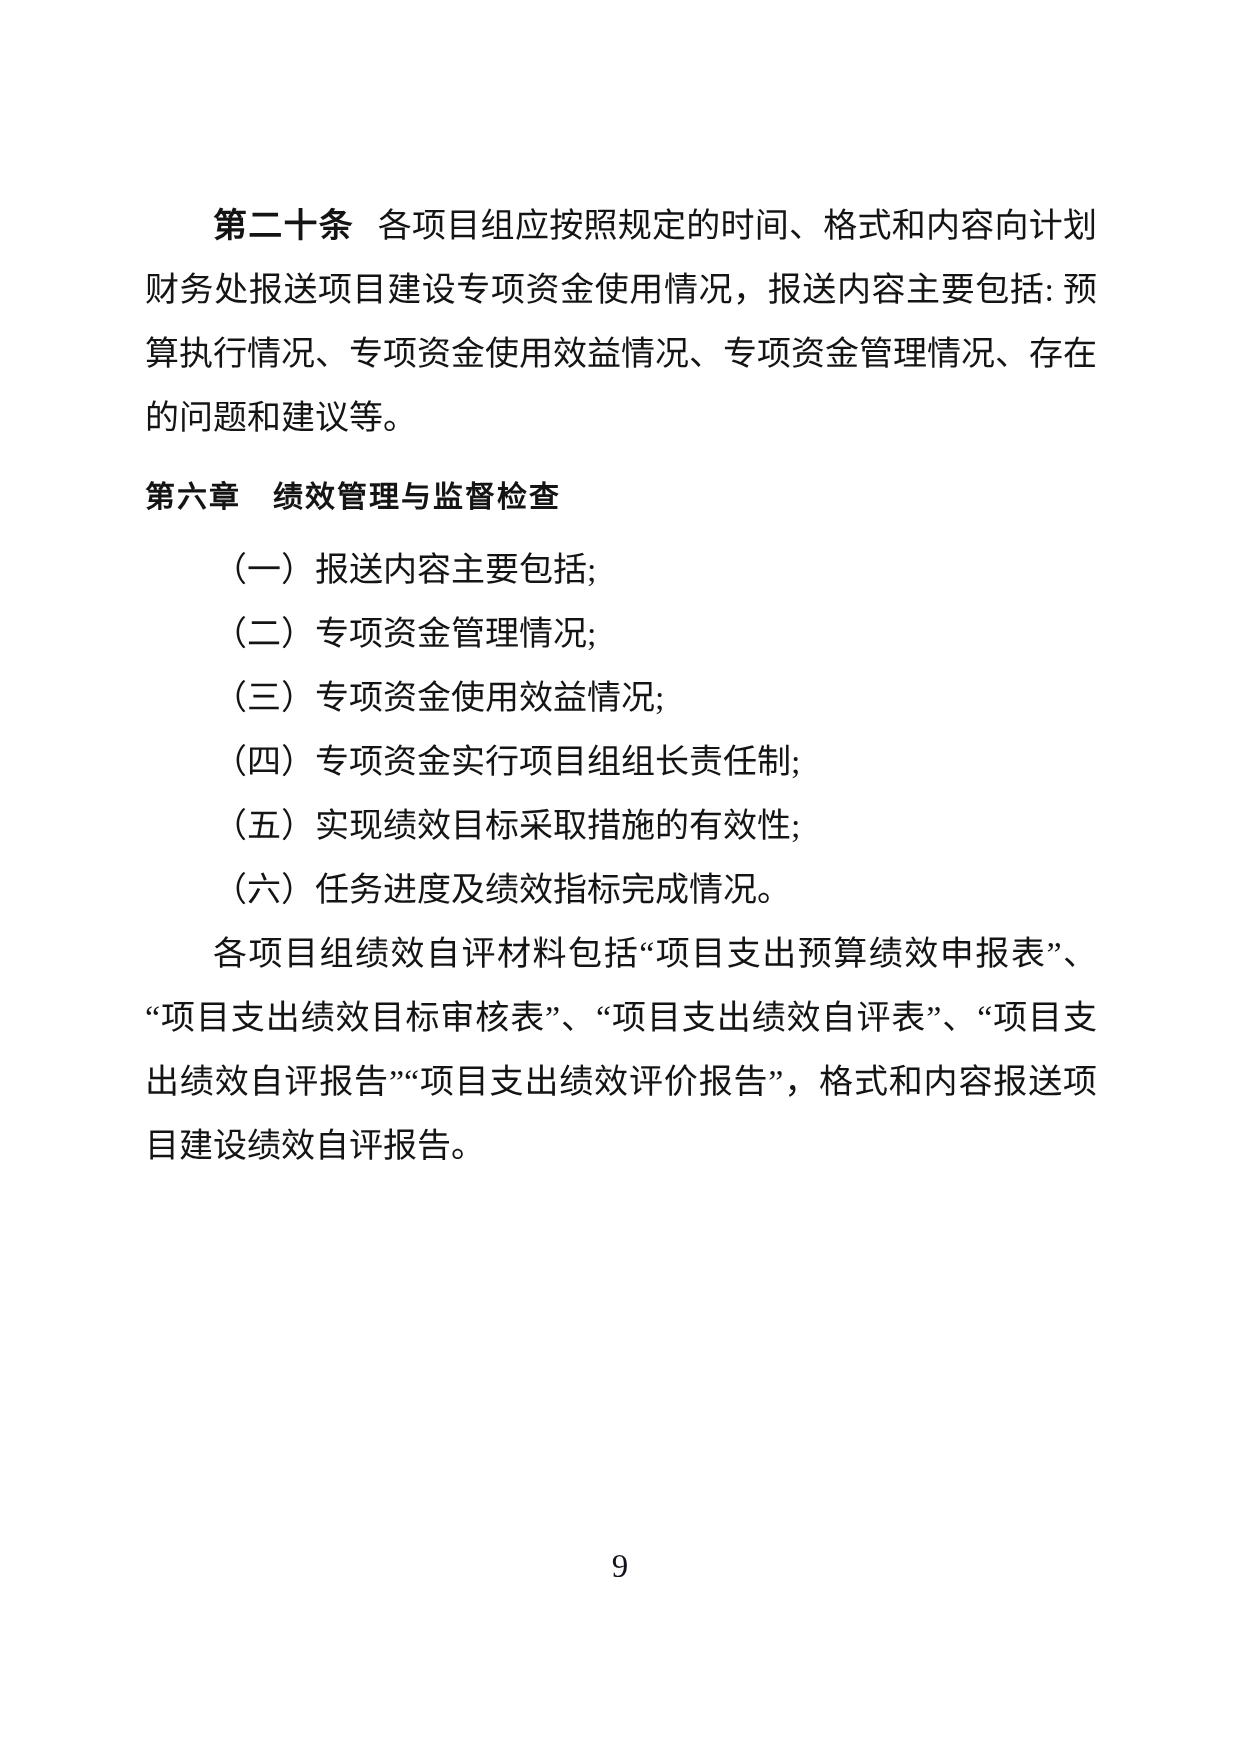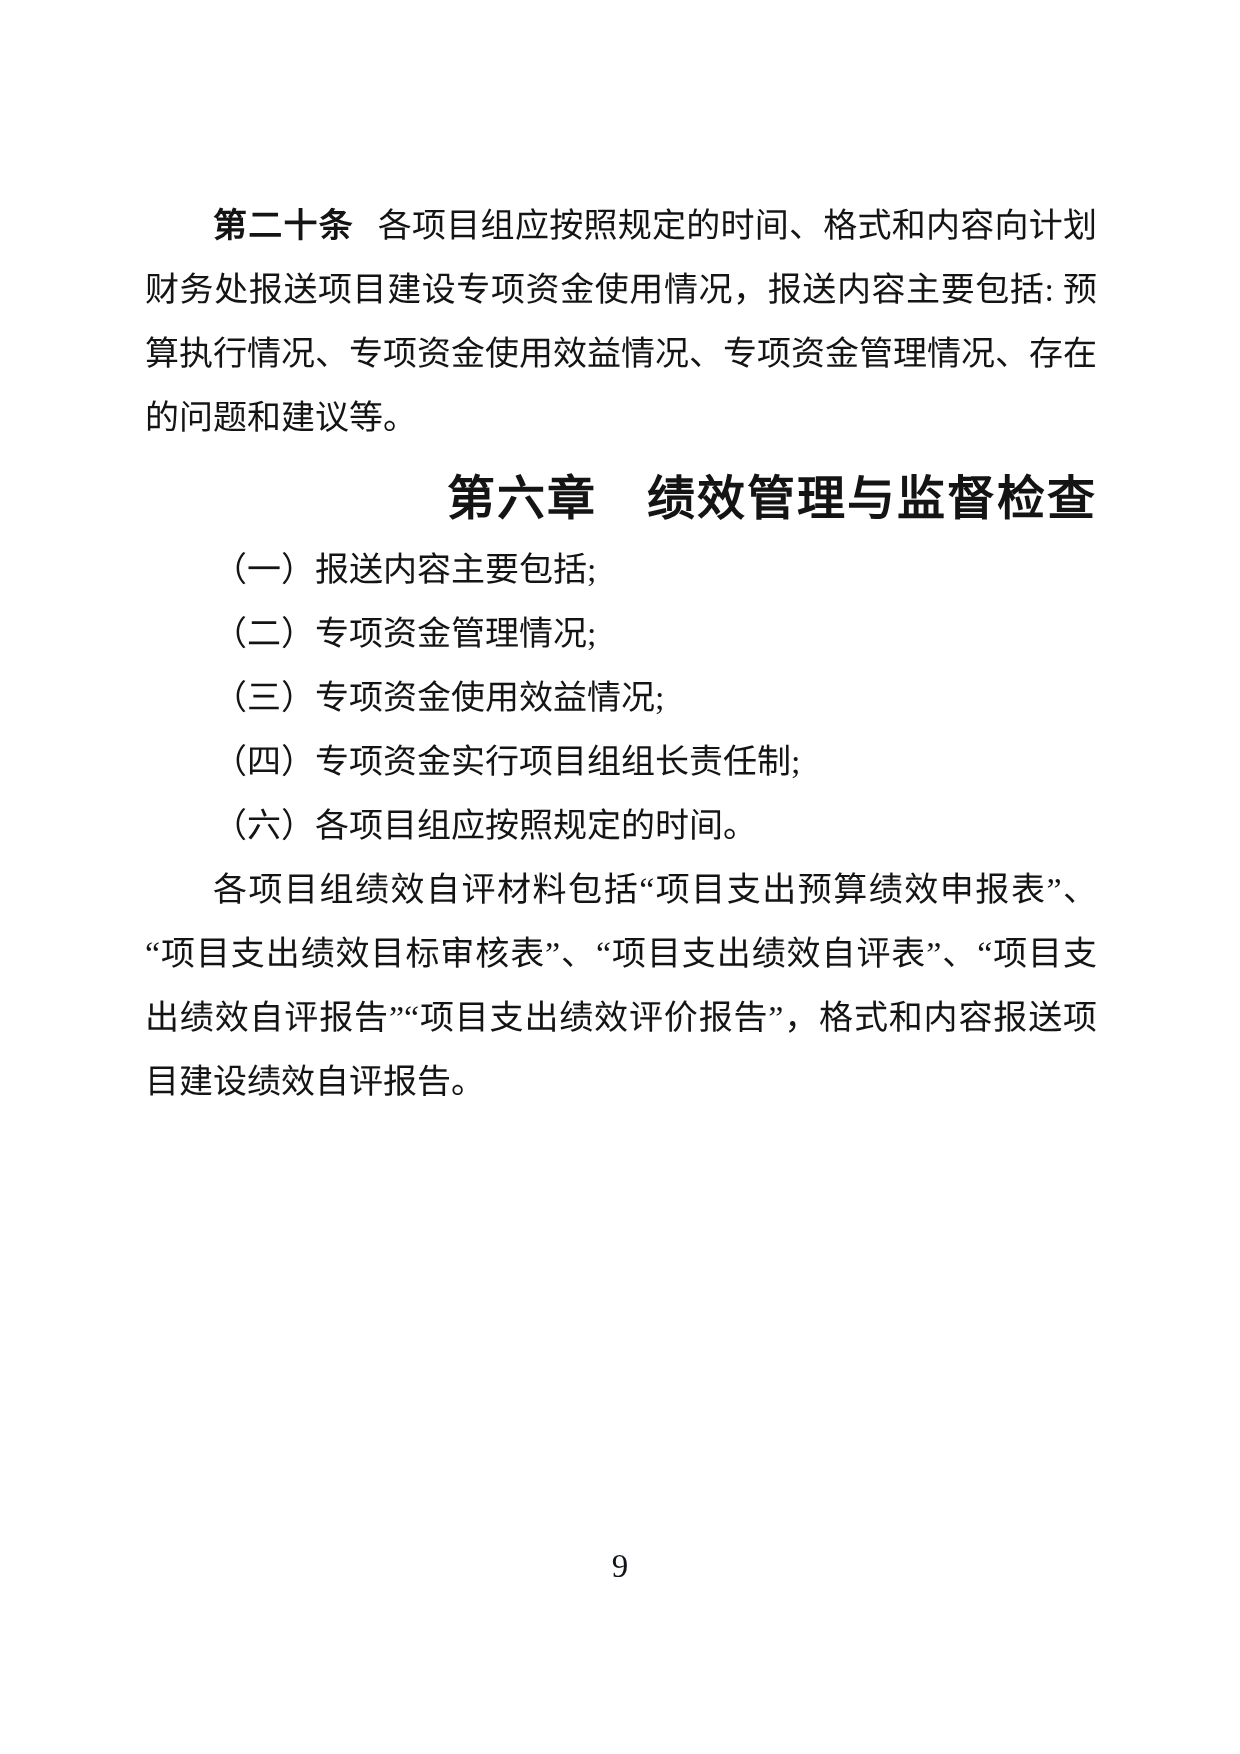--- a/index.html
+++ b/index.html
@@ -26,24 +26,24 @@
     text-align: justify;
     text-indent: 2em;
     word-break: break-all;
   }
   .lead {
     font-weight: 700;
     margin-right: 0.7em;
     letter-spacing: 1px;
   }
   .chapter {
-    text-align: right;
-    font-family: Liberation Sans, sans-serif;
+    text-align: left;
+    font-family: Liberation Mono, monospace;
     font-weight: 700;
-    font-size: 48px;
+    font-size: 30px;
     line-height: 66px;
     margin-top: 16px;
     margin-bottom: 6px;
     letter-spacing: 2px;
     white-space: pre-wrap;
   }
   .item {
     text-indent: 2em;
     text-align: justify;
     word-break: break-all;
@@ -70,21 +70,22 @@
 
     <h2 class="chapter">第六章　绩效管理与监督检查</h2>
 
 
 
     <div class="list">
       <p class="item">（一）报送内容主要包括;</p>
       <p class="item">（二）专项资金管理情况;</p>
       <p class="item">（三）专项资金使用效益情况;</p>
       <p class="item">（四）专项资金实行项目组组长责任制;</p>
-      <p class="item">（六）各项目组应按照规定的时间。</p>
+      <p class="item">（五）实现绩效目标采取措施的有效性;</p>
+      <p class="item">（六）任务进度及绩效指标完成情况。</p>
     </div>
 
     <p class="para">各项目组绩效自评材料包括“项目支出预算绩效申报表”、“项目支出绩效目标审核表”、“项目支出绩效自评表”、“项目支出绩效自评报告”“项目支出绩效评价报告”，格式和内容报送项目建设绩效自评报告。</p>
 
   </div>
 
   <div class="page-number">9</div>
 </div>
 
 </body></html>

